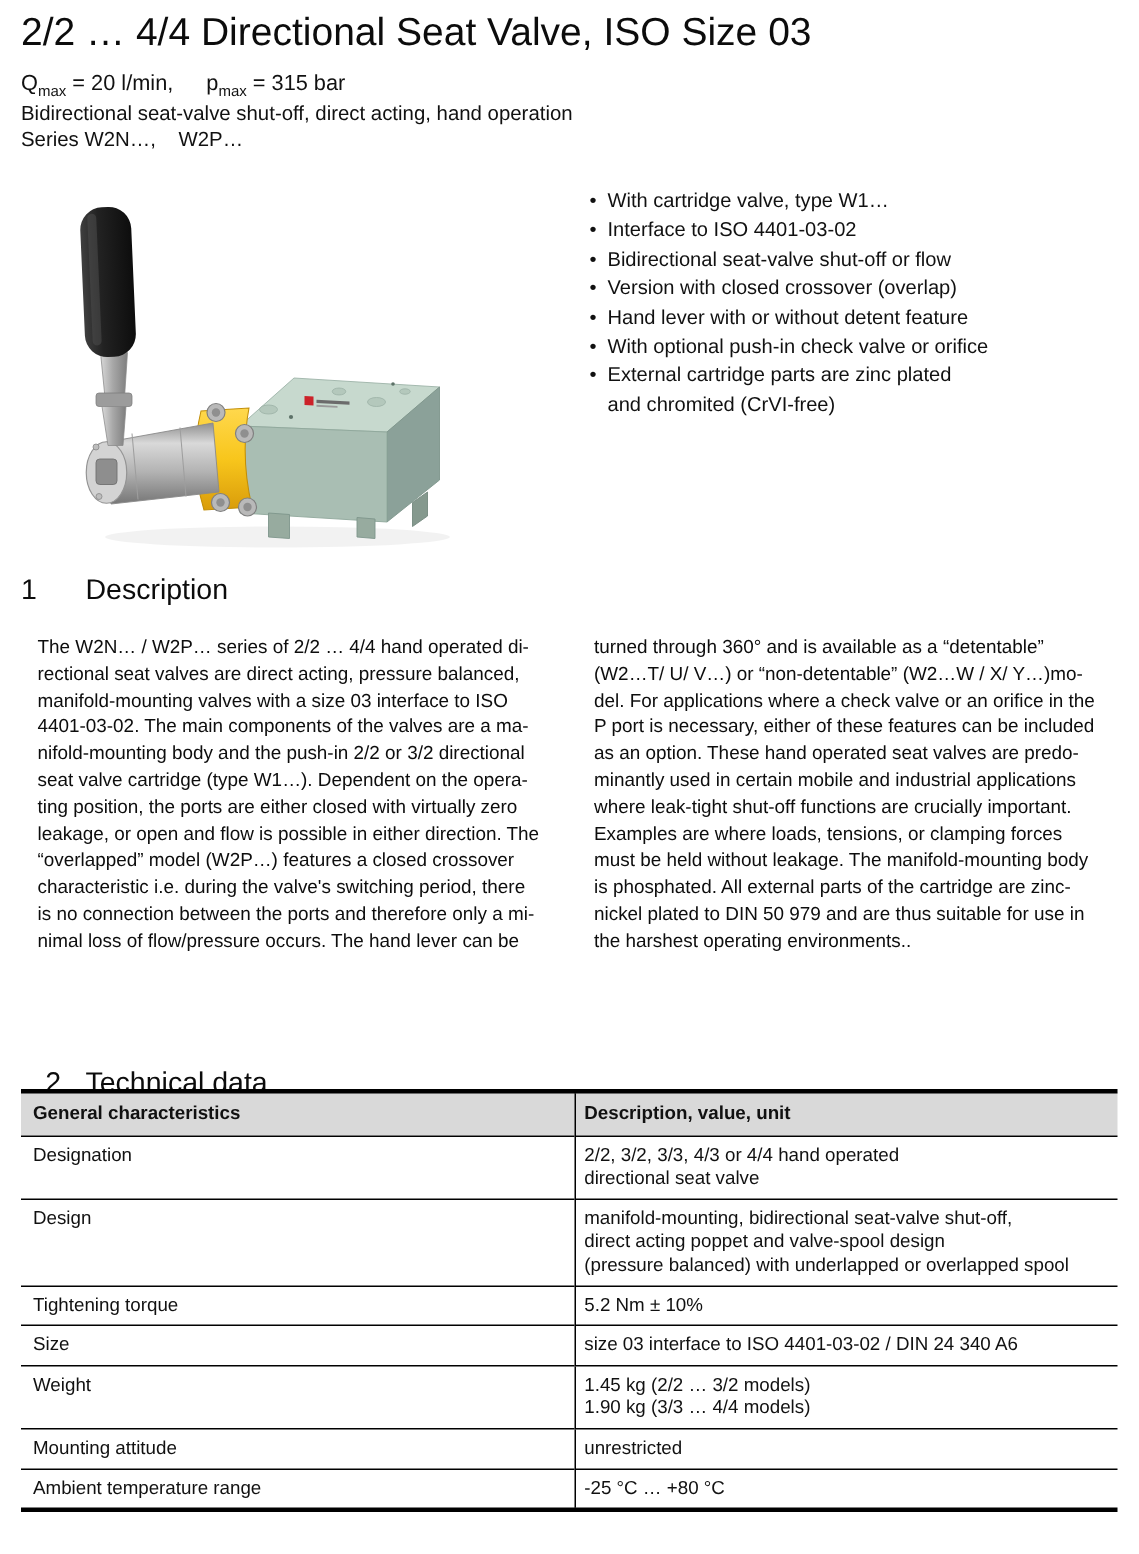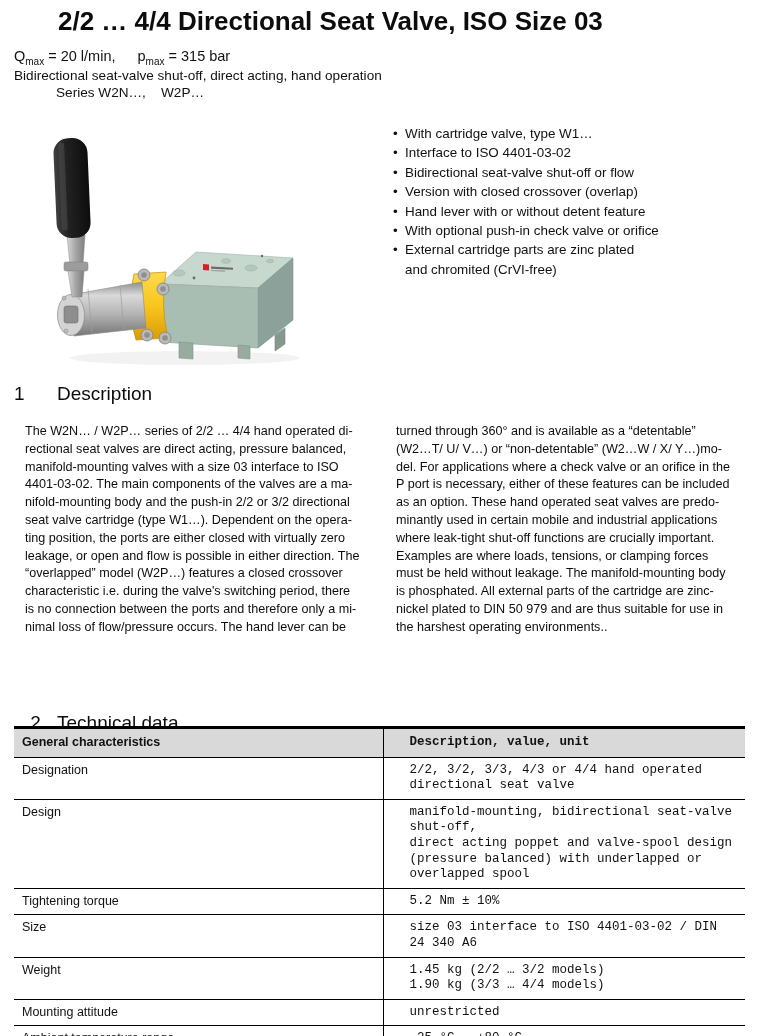--- a/index.html
+++ b/index.html
@@ -7,26 +7,26 @@
   .page {
     position:relative; width:759px; height:1036px; background:#ffffff;
     font-family:"Liberation Sans","DejaVu Sans",sans-serif; color:#111;
     overflow:hidden;
   }
   .ml { white-space:pre-line; }
   .pre { white-space:pre; }
 
   
   .hdr { position:absolute; left:14px; top:6px; width:730px; }
-  .title { font-size:26px; font-weight:700; letter-spacing:0; color:#0c0c0c;margin-left:44px; }
+  .title { font-size:26px; font-weight:400; letter-spacing:0; color:#0c0c0c; }
   .specline { margin-top:11px; font-size:14.5px; }
   .specline sub { font-size:10px; }
   .spec-gap { display:inline-block; width:22px; }
   .subline { font-size:13.6px; line-height:17.5px; }
-  .seriesline { font-size:13.6px; line-height:17.5px;margin-left:42px; }
+  .seriesline { font-size:13.6px; line-height:17.5px; }
 
   
   .features { position:absolute; left:393px; top:124px; width:360px; list-style:none; }
   .features li { display:flex; font-size:13.4px; line-height:19.4px; }
   .features .blt { width:12px; flex:0 0 12px; }
 
   
   .figure { position:absolute; left:30px; top:132px; width:290px; height:235px; }
 
   
@@ -47,21 +47,21 @@
     border-top:3px solid #000; border-bottom:3px solid #000;
     font-size:12.5px;
   }
   .tdata th, .tdata td {
     text-align:left; vertical-align:top; font-weight:400;
     padding:5px 9px 5px 8px; line-height:15.6px;
     border-top:1px solid #000;
   }
   .tdata col.c1 { width:369px; }
   .tdata thead th { background:#d9d9d9; font-weight:700; padding-top:6px; padding-bottom:6px;margin-top:33px; }
-  .tdata .vcell { border-left:1px solid #000; padding-left:26px;font-family:Liberation Mono, monospace; }
+  .tdata .vcell { border-left:1px solid #000; padding-left:6px; }
 </style>
 </head>
 <body>
 
 <div class="page">
 
   <div class="hdr">
     <h1 class="title">2/2 … 4/4 Directional Seat Valve, ISO Size 03</h1>
     <div class="specline">
       <span>Q</span><sub>max</sub><span> = 20 l/min,</span><span class="spec-gap"></span><span>p</span><sub>max</sub><span> = 315 bar</span>

